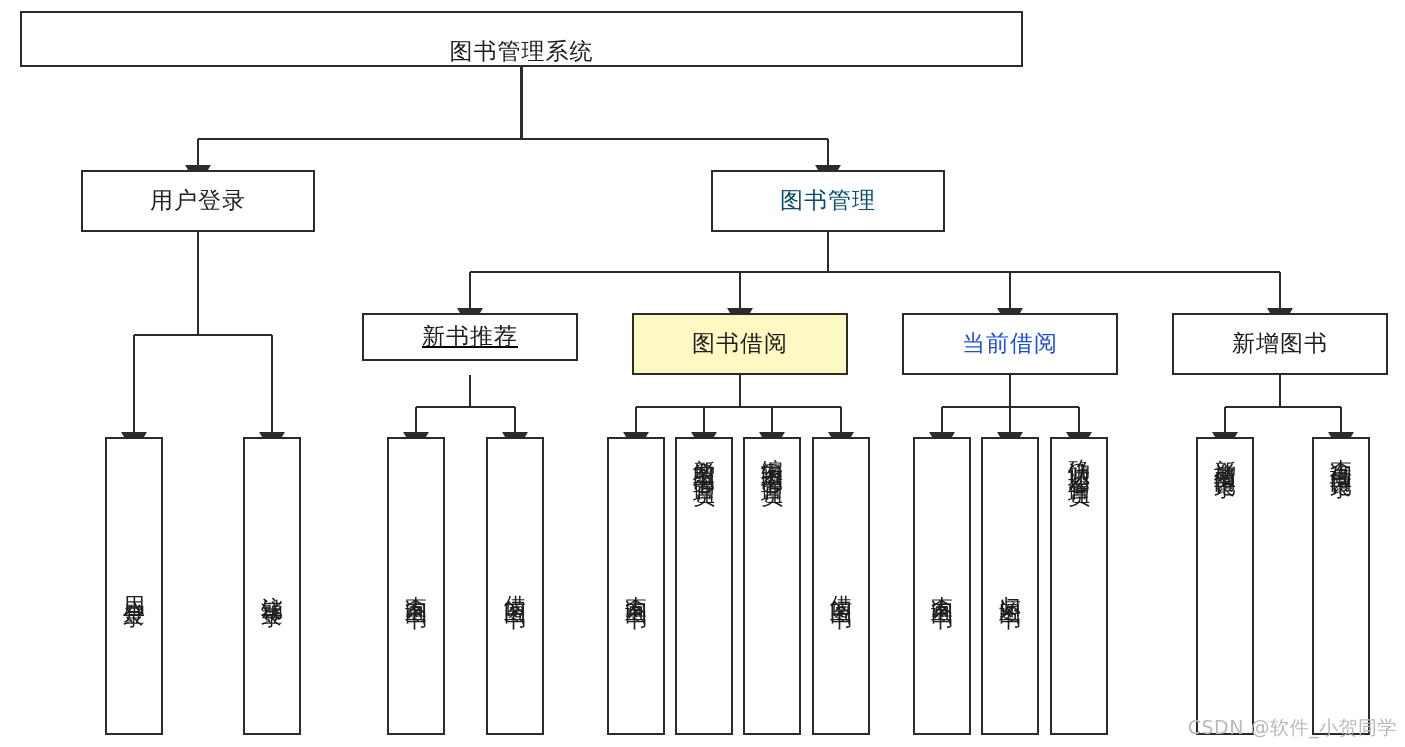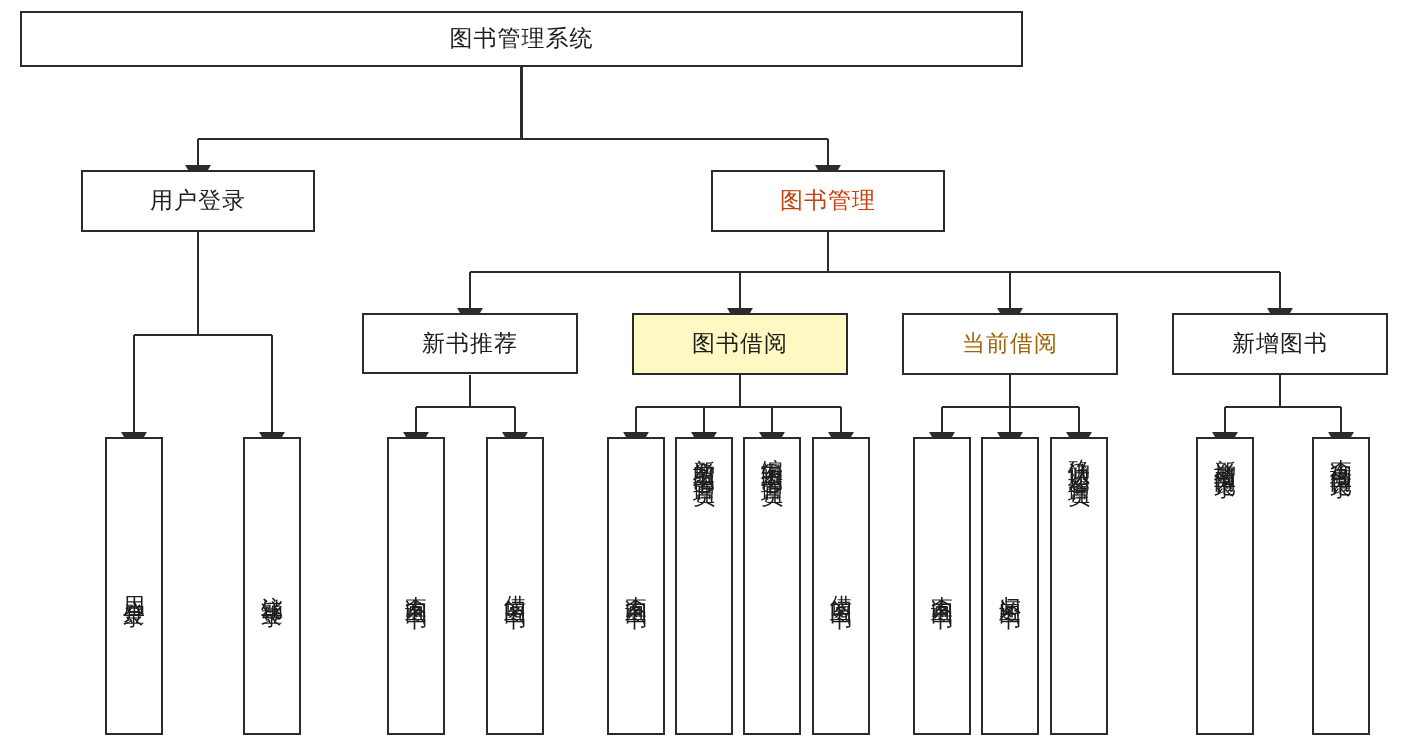--- a/index.html
+++ b/index.html
@@ -119,37 +119,37 @@
         <line x1="1010" y1="407" x2="1010" y2="435" stroke="#2b2b2b" stroke-width="2.6" shape-rendering="crispEdges" marker-end="url(#arrowhead)"></line>
         <line x1="1079" y1="407" x2="1079" y2="435" stroke="#2b2b2b" stroke-width="2.6" shape-rendering="crispEdges" marker-end="url(#arrowhead)"></line>
         <line x1="1280" y1="375" x2="1280" y2="407" stroke="#2b2b2b" stroke-width="2.6" shape-rendering="crispEdges"></line>
         <line x1="1225" y1="407" x2="1341" y2="407" stroke="#2b2b2b" stroke-width="2.6" shape-rendering="crispEdges"></line>
         <line x1="1225" y1="407" x2="1225" y2="435" stroke="#2b2b2b" stroke-width="2.6" shape-rendering="crispEdges" marker-end="url(#arrowhead)"></line>
         <line x1="1341" y1="407" x2="1341" y2="435" stroke="#2b2b2b" stroke-width="2.6" shape-rendering="crispEdges" marker-end="url(#arrowhead)"></line>
       </g>
   </svg>
 
   <div id="node-layer">
-      <div class="node-box horizontal root" style="left: 20px; top: 11px; width: 1003px; height: 56px; border-color: rgb(43, 43, 43); background: rgb(255, 255, 255);">
+      <div class="node-box horizontal root" style="left: 20px; top: 11px; width: 1003px; height: 56px; border-color: rgb(43, 43, 43); background: rgb(255, 255, 255); align-items: flex-end;">
         <span class="node-label" style="color: rgb(29, 29, 29);">图书管理系统</span>
       </div>
       <div class="node-box horizontal" style="left: 81px; top: 170px; width: 234px; height: 62px; border-color: rgb(43, 43, 43); background: rgb(255, 255, 255);">
         <span class="node-label" style="color: rgb(29, 29, 29);">用户登录</span>
       </div>
       <div class="node-box horizontal" style="left: 711px; top: 170px; width: 234px; height: 62px; border-color: rgb(43, 43, 43); background: rgb(255, 255, 255);">
-        <span class="node-label" style="color: #c2410c;">图书管理</span>
+        <span class="node-label" style="color: #0c4a6e;">图书管理</span>
       </div>
-      <div class="node-box horizontal" style="left: 362px; top: 313px; width: 216px; height: 61px; border-color: rgb(43, 43, 43); background: rgb(255, 255, 255);">
+      <div class="node-box horizontal" style="left: 362px; top: 313px; width: 216px; height: 48px; border-color: rgb(43, 43, 43); background: rgb(255, 255, 255); text-decoration: underline;">
         <span class="node-label" style="color: rgb(29, 29, 29);">新书推荐</span>
       </div>
       <div class="node-box horizontal" style="left: 632px; top: 313px; width: 216px; height: 62px; border-color: rgb(43, 43, 43); background: #fef9c3;">
         <span class="node-label" style="color: rgb(29, 29, 29);">图书借阅</span>
       </div>
       <div class="node-box horizontal" style="left: 902px; top: 313px; width: 216px; height: 62px; border-color: rgb(43, 43, 43); background: rgb(255, 255, 255);">
-        <span class="node-label" style="color: #a16207; text-align: center;">当前借阅</span>
+        <span class="node-label" style="color: #1d4ed8; text-align: center;">当前借阅</span>
       </div>
       <div class="node-box horizontal" style="left: 1172px; top: 313px; width: 216px; height: 62px; border-color: rgb(43, 43, 43); background: rgb(255, 255, 255);">
         <span class="node-label" style="color: rgb(29, 29, 29);">新增图书</span>
       </div>
       <div class="node-box vertical short-label" style="left: 105px; top: 437px; width: 58px; height: 298px; border-color: rgb(43, 43, 43); background: rgb(255, 255, 255);">
         <span class="node-label" style="color: rgb(29, 29, 29);">用户登录</span>
       </div>
       <div class="node-box vertical short-label" style="left: 243px; top: 437px; width: 58px; height: 298px; border-color: rgb(43, 43, 43); background: rgb(255, 255, 255);">
         <span class="node-label" style="color: rgb(29, 29, 29);">注销登录</span>
       </div>
@@ -181,13 +181,14 @@
         <span class="node-label" style="color: rgb(29, 29, 29);">确认归还（管理员）</span>
       </div>
       <div class="node-box vertical" style="left: 1196px; top: 437px; width: 58px; height: 298px; border-color: rgb(43, 43, 43); background: rgb(255, 255, 255);">
         <span class="node-label" style="color: rgb(29, 29, 29);">新增借阅记录</span>
       </div>
       <div class="node-box vertical" style="left: 1312px; top: 437px; width: 58px; height: 298px; border-color: rgb(43, 43, 43); background: rgb(255, 255, 255);">
         <span class="node-label" style="color: rgb(29, 29, 29);">查询借阅记录</span>
       </div>
     </div>
 
+  <div class="watermark">CSDN @软件_小贺同学</div>
 </div>
 
 </body></html>

